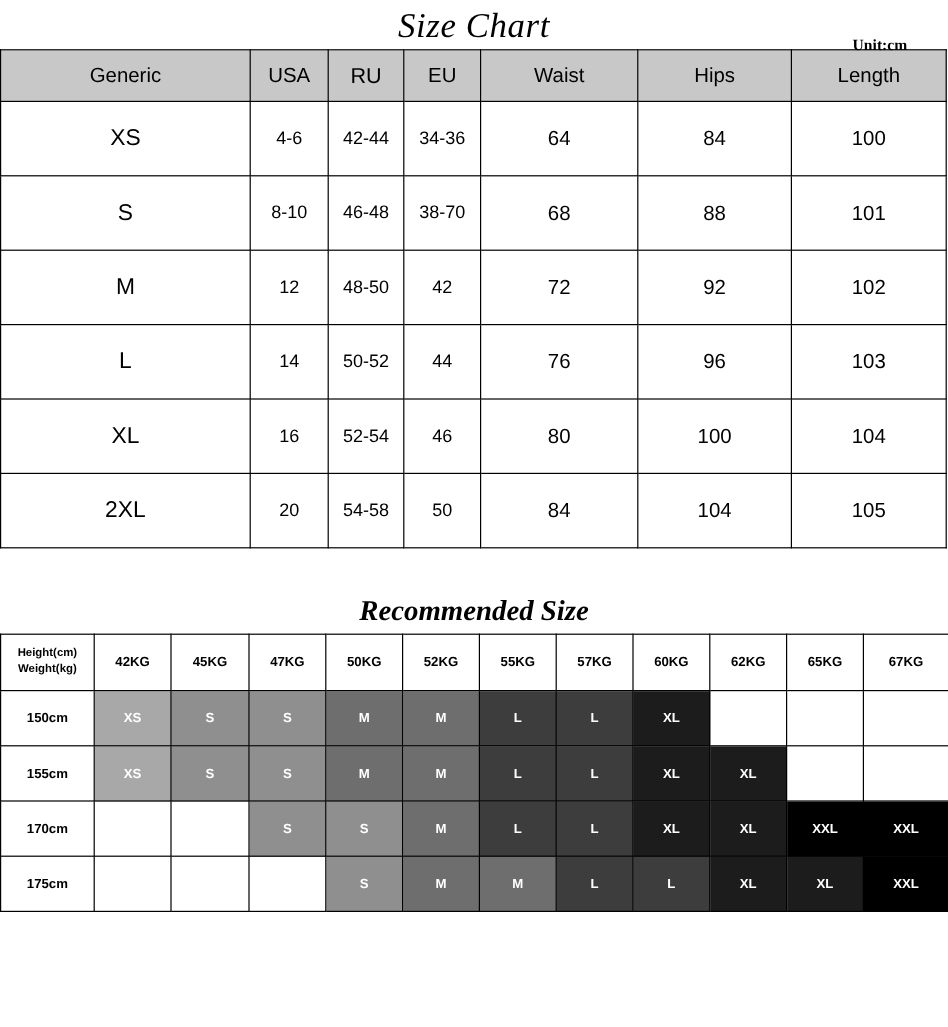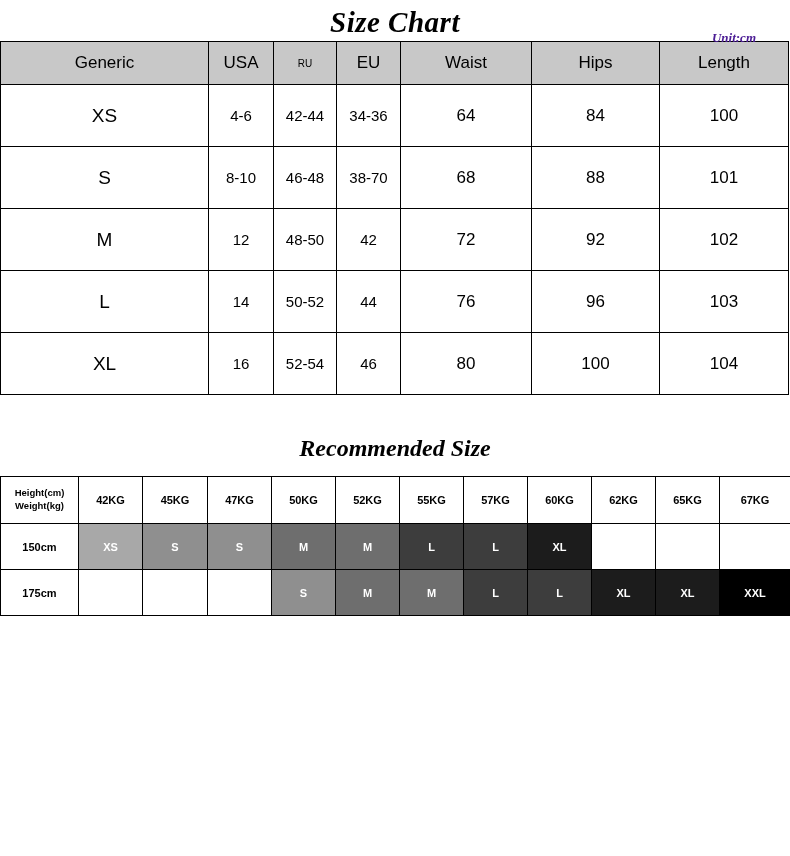--- a/index.html
+++ b/index.html
@@ -14,32 +14,31 @@
     color: #000;
     position: relative;
     overflow: hidden;
   }
 
   
   .size-chart-title {
     text-align: center;
     font-family: "Liberation Serif", serif;
     font-style: italic;
-    font-weight: bold;
+    font-weight: normal;
     font-size: 29px;
     margin: 6px 0 2px 0;
     letter-spacing: 0.5px;
   }
   .unit-label {
     position: absolute;
     right: 34px;
     top: 30px;
-    color: #4c1d95;
+    color: #000000;
     font-family: "Liberation Serif", serif;
-    font-style: italic;
     font-weight: bold;
     font-size: 13px;
   }
 
   table.chart {
     border-collapse: collapse;
     width: 638px;
     table-layout: fixed;
   }
   table.chart th, table.chart td {
@@ -47,21 +46,21 @@
     text-align: center;
     vertical-align: middle;
   }
   table.chart thead th {
     background: #c8c8c8;
     height: 40px;
     font-weight: normal;
     font-size: 17px;
   }
   table.chart thead th.small {
-    font-size: 10px;
+    font-size: 18px;
   }
   table.chart tbody td {
     height: 59px;
     font-size: 17px;
   }
   table.chart tbody td.generic {
     font-size: 19px;
   }
   table.chart tbody td.mid {
     font-size: 15px;
@@ -71,21 +70,21 @@
     height: 34px;
   }
 
   
   .rec-title {
     text-align: center;
     font-family: "Liberation Serif", serif;
     font-style: italic;
     font-weight: bold;
     font-size: 24px;
-    margin: 6px 0 14px 0;
+    margin: 6px 0 4px 0;
   }
 
   table.rec {
     border-collapse: collapse;
     width: 790px;
     table-layout: fixed;
   }
   table.rec th, table.rec td {
     border: 1px solid #000;
     text-align: center;
@@ -184,20 +183,29 @@
         <td>103</td>
       </tr>
       <tr>
         <td class="generic">XL</td>
         <td class="mid">16</td>
         <td class="mid">52-54</td>
         <td class="mid">46</td>
         <td>80</td>
         <td>100</td>
         <td>104</td>
+      </tr>
+      <tr>
+        <td class="generic">2XL</td>
+        <td class="mid">20</td>
+        <td class="mid">54-58</td>
+        <td class="mid">50</td>
+        <td>84</td>
+        <td>104</td>
+        <td>105</td>
       </tr>
     </tbody>
   </table>
 </div>
 
 <div class="gap"></div>
 
 <div>
   <div class="rec-title">Recommended Size</div>
 
@@ -244,20 +252,48 @@
         <td class="cell-m">M</td>
         <td class="cell-m">M</td>
         <td class="cell-l">L</td>
         <td class="cell-l">L</td>
         <td class="cell-xl">XL</td>
         <td class="cell-empty"></td>
         <td class="cell-empty"></td>
         <td class="cell-empty"></td>
       </tr>
       <tr>
+        <th class="rowhead">155cm</th>
+        <td class="cell-xs">XS</td>
+        <td class="cell-s">S</td>
+        <td class="cell-s">S</td>
+        <td class="cell-m">M</td>
+        <td class="cell-m">M</td>
+        <td class="cell-l">L</td>
+        <td class="cell-l">L</td>
+        <td class="cell-xl">XL</td>
+        <td class="cell-xl">XL</td>
+        <td class="cell-empty"></td>
+        <td class="cell-empty"></td>
+      </tr>
+      <tr>
+        <th class="rowhead">170cm</th>
+        <td class="cell-empty"></td>
+        <td class="cell-empty"></td>
+        <td class="cell-s">S</td>
+        <td class="cell-s">S</td>
+        <td class="cell-m">M</td>
+        <td class="cell-l">L</td>
+        <td class="cell-l">L</td>
+        <td class="cell-xl">XL</td>
+        <td class="cell-xl">XL</td>
+        <td class="cell-xxl">XXL</td>
+        <td class="cell-xxl">XXL</td>
+      </tr>
+      <tr>
         <th class="rowhead">175cm</th>
         <td class="cell-empty"></td>
         <td class="cell-empty"></td>
         <td class="cell-empty"></td>
         <td class="cell-s">S</td>
         <td class="cell-m">M</td>
         <td class="cell-m">M</td>
         <td class="cell-l">L</td>
         <td class="cell-l">L</td>
         <td class="cell-xl">XL</td>

